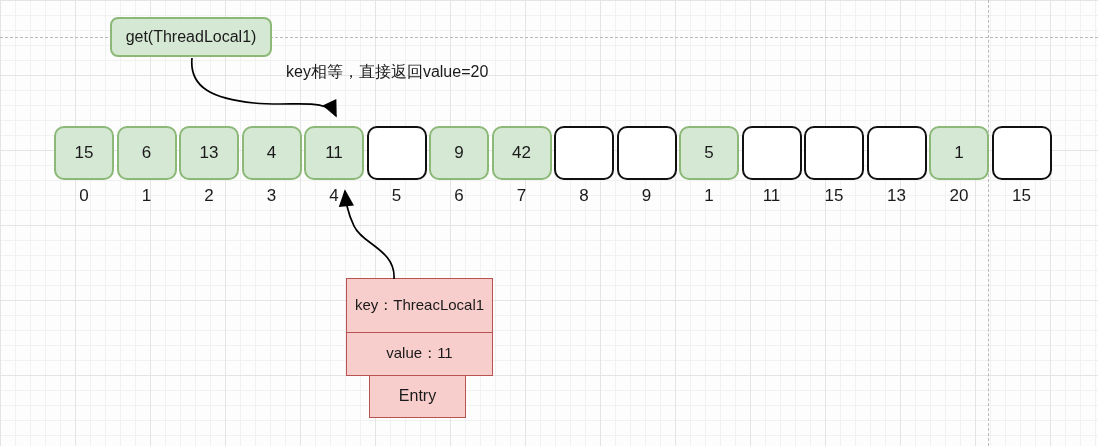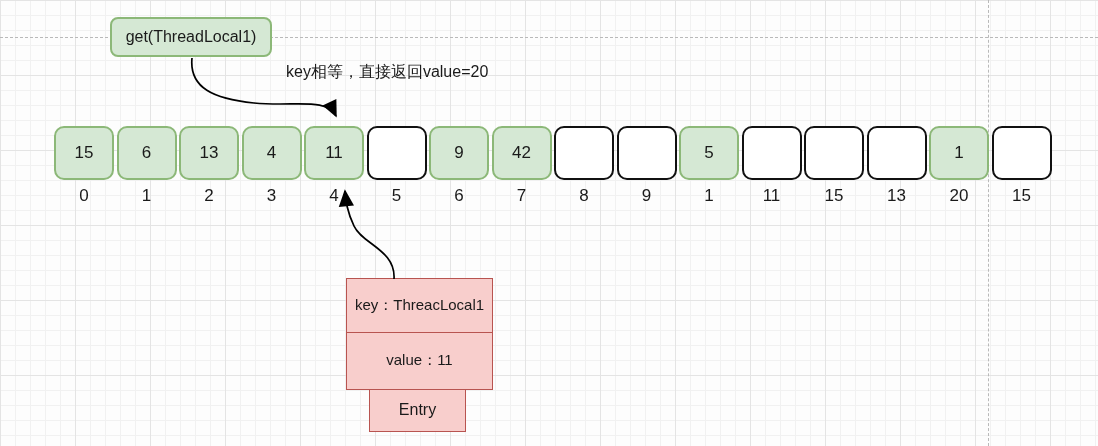--- a/index.html
+++ b/index.html
@@ -66,21 +66,21 @@
   }
   .entry-row {
     box-sizing: border-box;
     width: 147px;
     background: #f8cecc;
     border: 1.5px solid #b85450;
     display: flex; align-items: center; justify-content: center;
     font-size: 15px;
   }
   .entry-row.key { height: 55px; }
-  .entry-row.val { height: 58px; margin-top: -1.5px; }
+  .entry-row.val { height: 44px; margin-top: -1.5px; }
   .entry-tab {
     box-sizing: border-box;
     width: 97px; height: 42px;
     margin-left: 23px;
     background: #f8cecc;
     border: 1.5px solid #b85450;
     border-top: none;
     display: flex; align-items: center; justify-content: center;
     font-size: 16px;
   }

